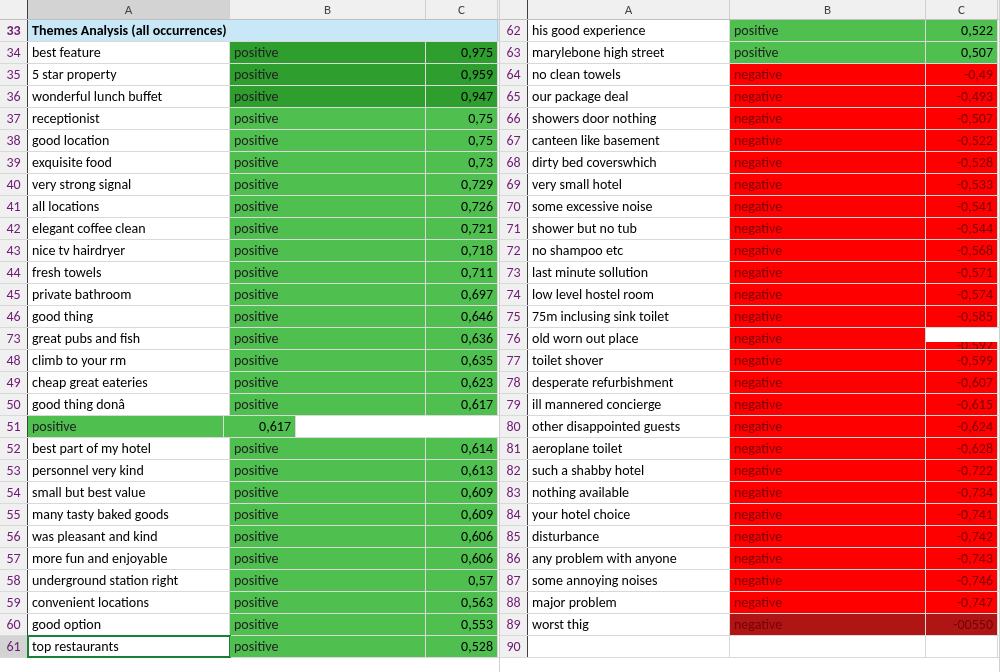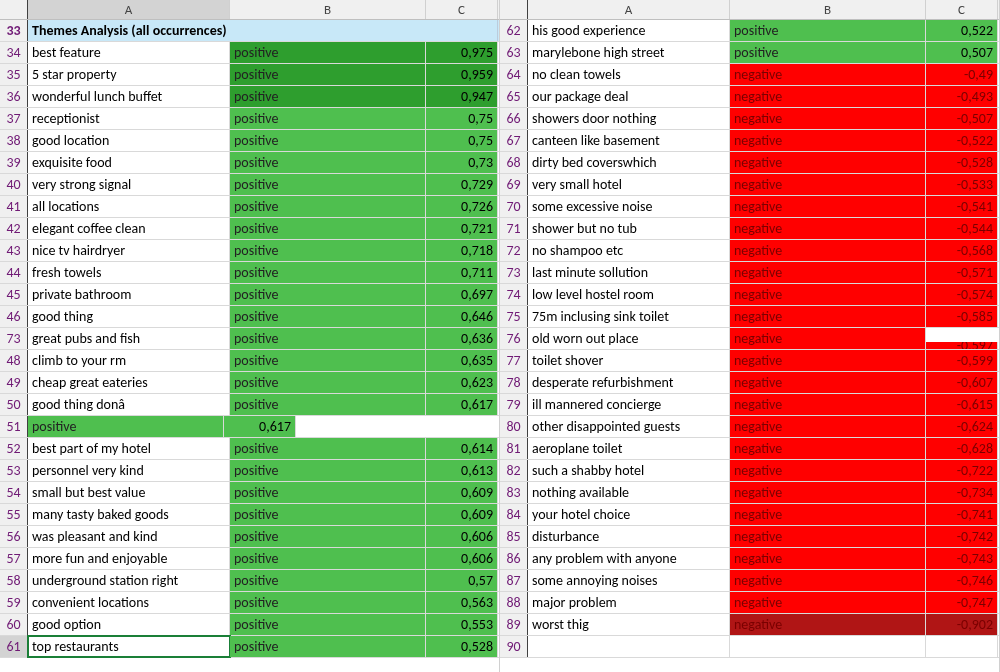--- a/index.html
+++ b/index.html
@@ -444,21 +444,21 @@
       <div class="row">
         <div class="row-head">88</div>
         <div class="cell cA">major problem</div>
         <div class="cell cB sent-cell indicator" style="background: rgb(255, 0, 0); color: rgb(122, 0, 0);">negative</div>
         <div class="cell cC right val-cell" style="background: rgb(255, 0, 0); color: rgb(122, 0, 0);">-0,747</div>
       </div>
       <div class="row">
         <div class="row-head">89</div>
         <div class="cell cA">worst thig</div>
         <div class="cell cB sent-cell indicator" style="background: rgb(176, 21, 21); color: rgb(122, 0, 0);">negative</div>
-        <div class="cell cC right val-cell" style="background: rgb(176, 21, 21); color: rgb(122, 0, 0);">-0,902</div>
+        <div class="cell cC right val-cell" style="background: rgb(176, 21, 21); color: rgb(122, 0, 0);">-00550</div>
       </div>
       <div class="row">
         <div class="row-head">90</div>
         <div class="cell cA"></div>
         <div class="cell cB sent-cell" style="background: transparent;"></div>
         <div class="cell cC right val-cell" style="background: transparent;"></div>
       </div>
     </div>
 </div>
 

